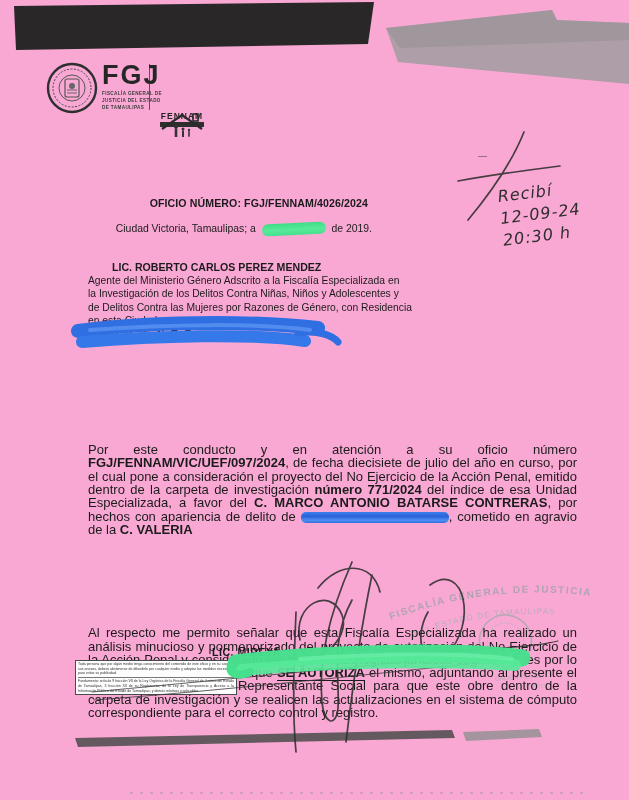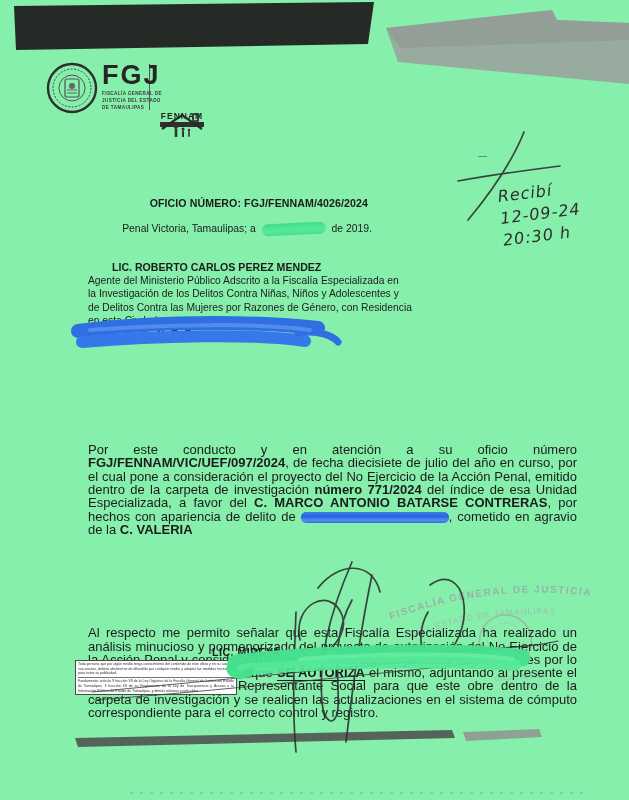--- a/index.html
+++ b/index.html
@@ -1,17 +1,17 @@
 <!DOCTYPE html>
 <html><head>
 <meta charset="utf-8">
 <style>
   html,body{margin:0;padding:0;}
   body{width:629px;height:800px;position:relative;background:#f7f7f5;font-family:"Liberation Sans",sans-serif;color:#1b1b1b;overflow:hidden;}
-  .page{position:absolute;inset:0;background:#86efac;}
+  .page{position:absolute;inset:0;background:#f9a8d4;}
   .abs{position:absolute;}
   
   .seal-wrap{left:44px;top:60px;width:56px;height:56px;}
   .fgj-block{left:102px;top:62px;width:92px;}
   .fgj-acronym{font-size:27px;font-weight:bold;letter-spacing:2px;color:#262626;line-height:1;}
   .fgj-sub{font-size:4.6px;font-weight:bold;color:#3a3a3a;letter-spacing:.4px;line-height:1.5;margin-top:2px;}
   .logo-divider{left:149px;top:64px;width:1px;height:46px;background:#555;}
   .fennam-block{left:156px;top:60px;width:52px;text-align:center;}
   .fennam-label{font-size:8.5px;font-weight:bold;letter-spacing:1px;color:#222;margin-top:1px;}
   .fennam-bar{margin:1px auto 0;width:44px;height:5px;background:#2e2e2e;border-radius:1px;box-shadow:inset 0 0 0 1px #2e2e2e;}
@@ -86,28 +86,28 @@
         <rect x="32.2" y="20.2" width="1.6" height="5.5" fill="#333"></rect>
     </svg>
     <div class="fennam-label">FENNAM</div>
     <div class="fennam-bar"></div>
   </div>
 
   <div class="abs quote-dash txt">—</div>
 
   <div class="abs oficio-line txt">OFICIO NÚMERO: FGJ/FENNAM/4026/2024</div>
   <div class="abs place-line txt">
-    <span>Penal Victoria, Tamaulipas; a</span>
+    <span>Ciudad Victoria, Tamaulipas; a</span>
     <span class="green-pill"></span>
     <span>de 2019.</span>
   </div>
 
   <div class="abs recipient txt">
     <div class="name">LIC. ROBERTO CARLOS PEREZ MENDEZ</div>
-    <div>Agente del Ministerio Público Adscrito a la Fiscalía Especializada en</div>
+    <div>Agente del Ministerio Género Adscrito a la Fiscalía Especializada en</div>
     <div>la Investigación de los Delitos Contra Niñas, Niños y Adolescentes y</div>
     <div>de Delitos Contra las Mujeres por Razones de Género, con Residencia</div>
     <div>en esta Ciudad.</div>
     <div class="present">P R E S E N T E.</div>
   </div>
 
   <div class="abs handwriting z5">
     <div>Recibí</div>
     <div>12-09-24</div>
     <div>20:30 h</div>

